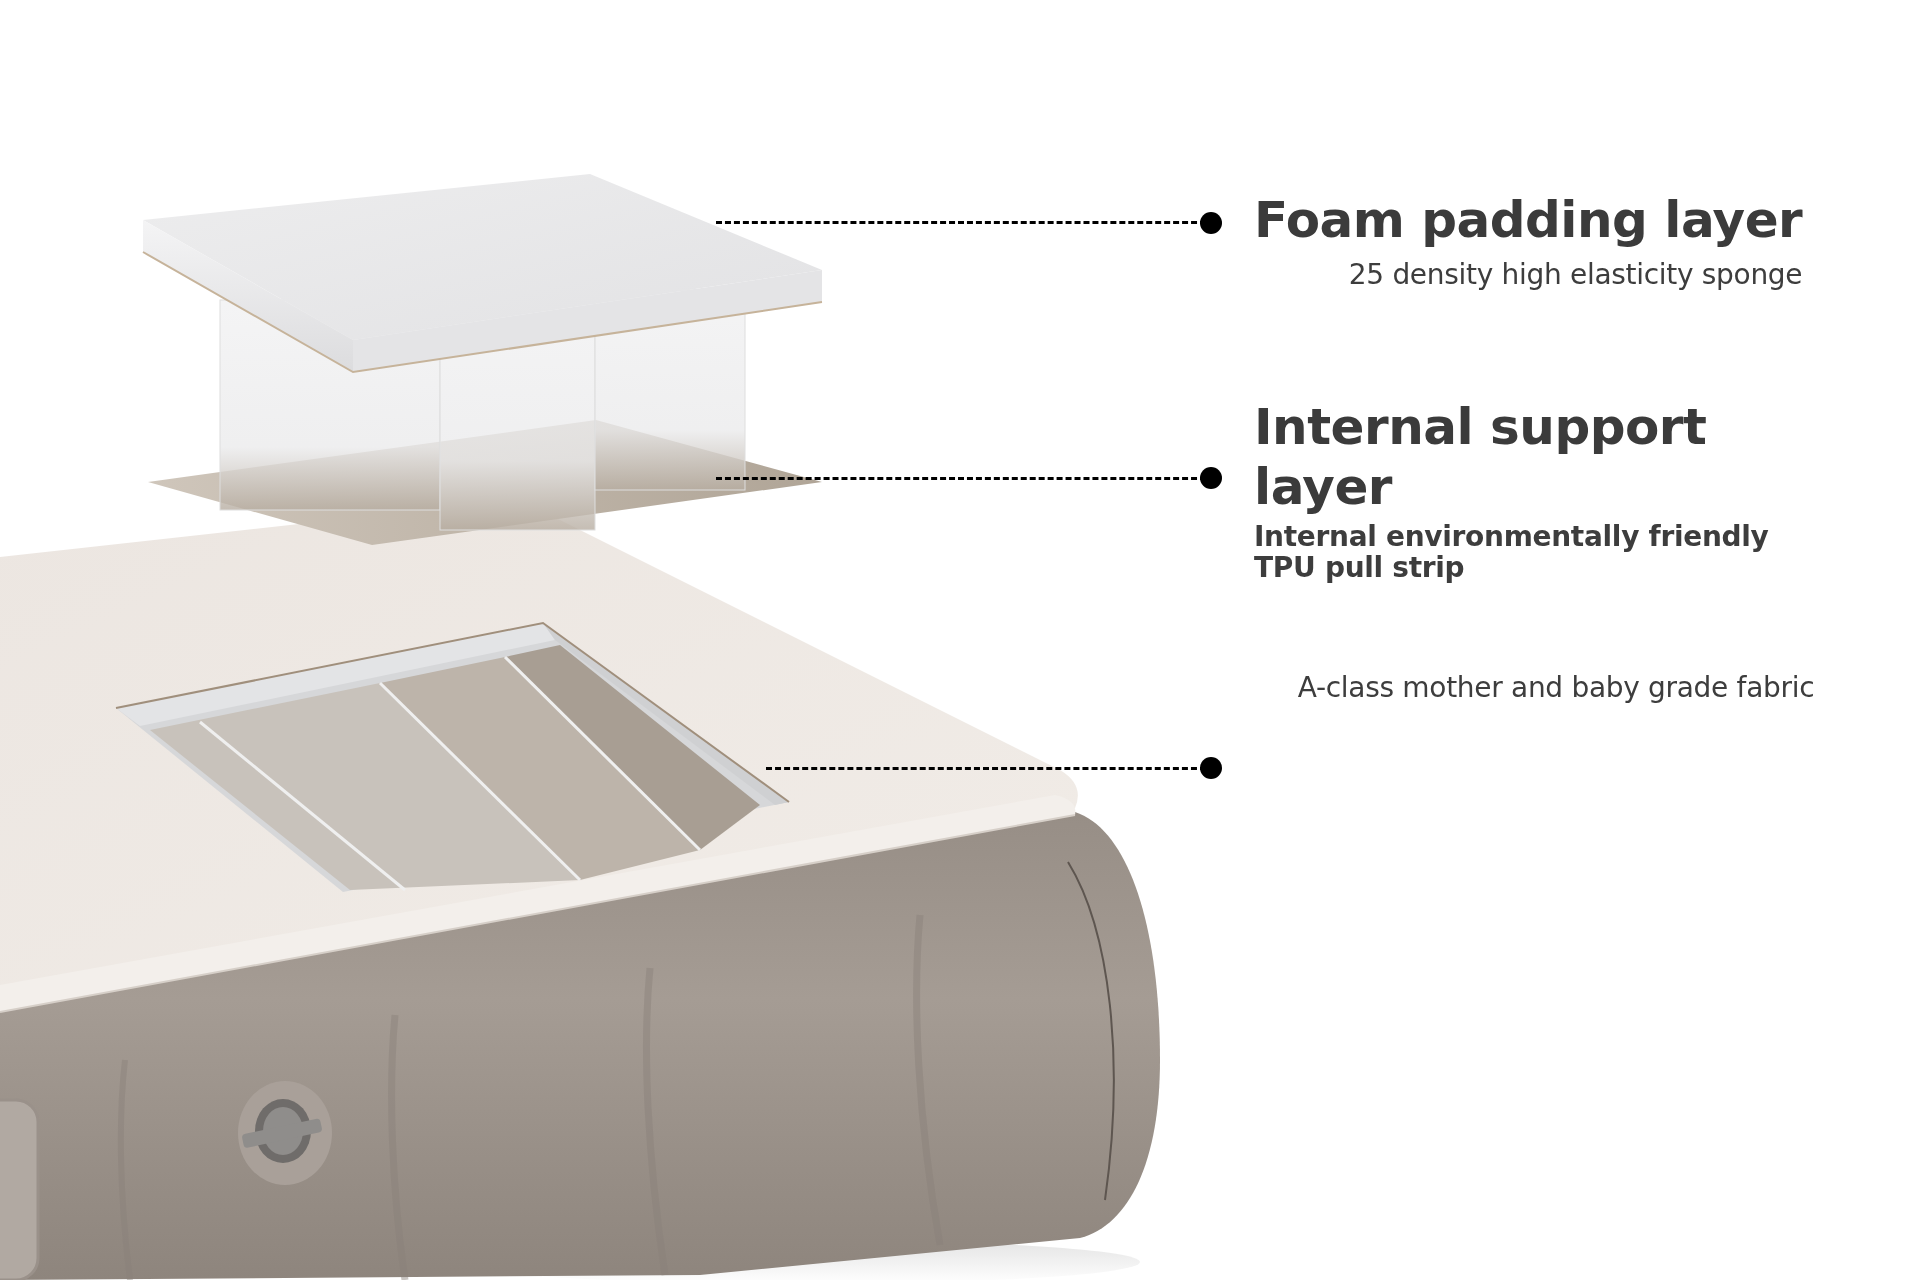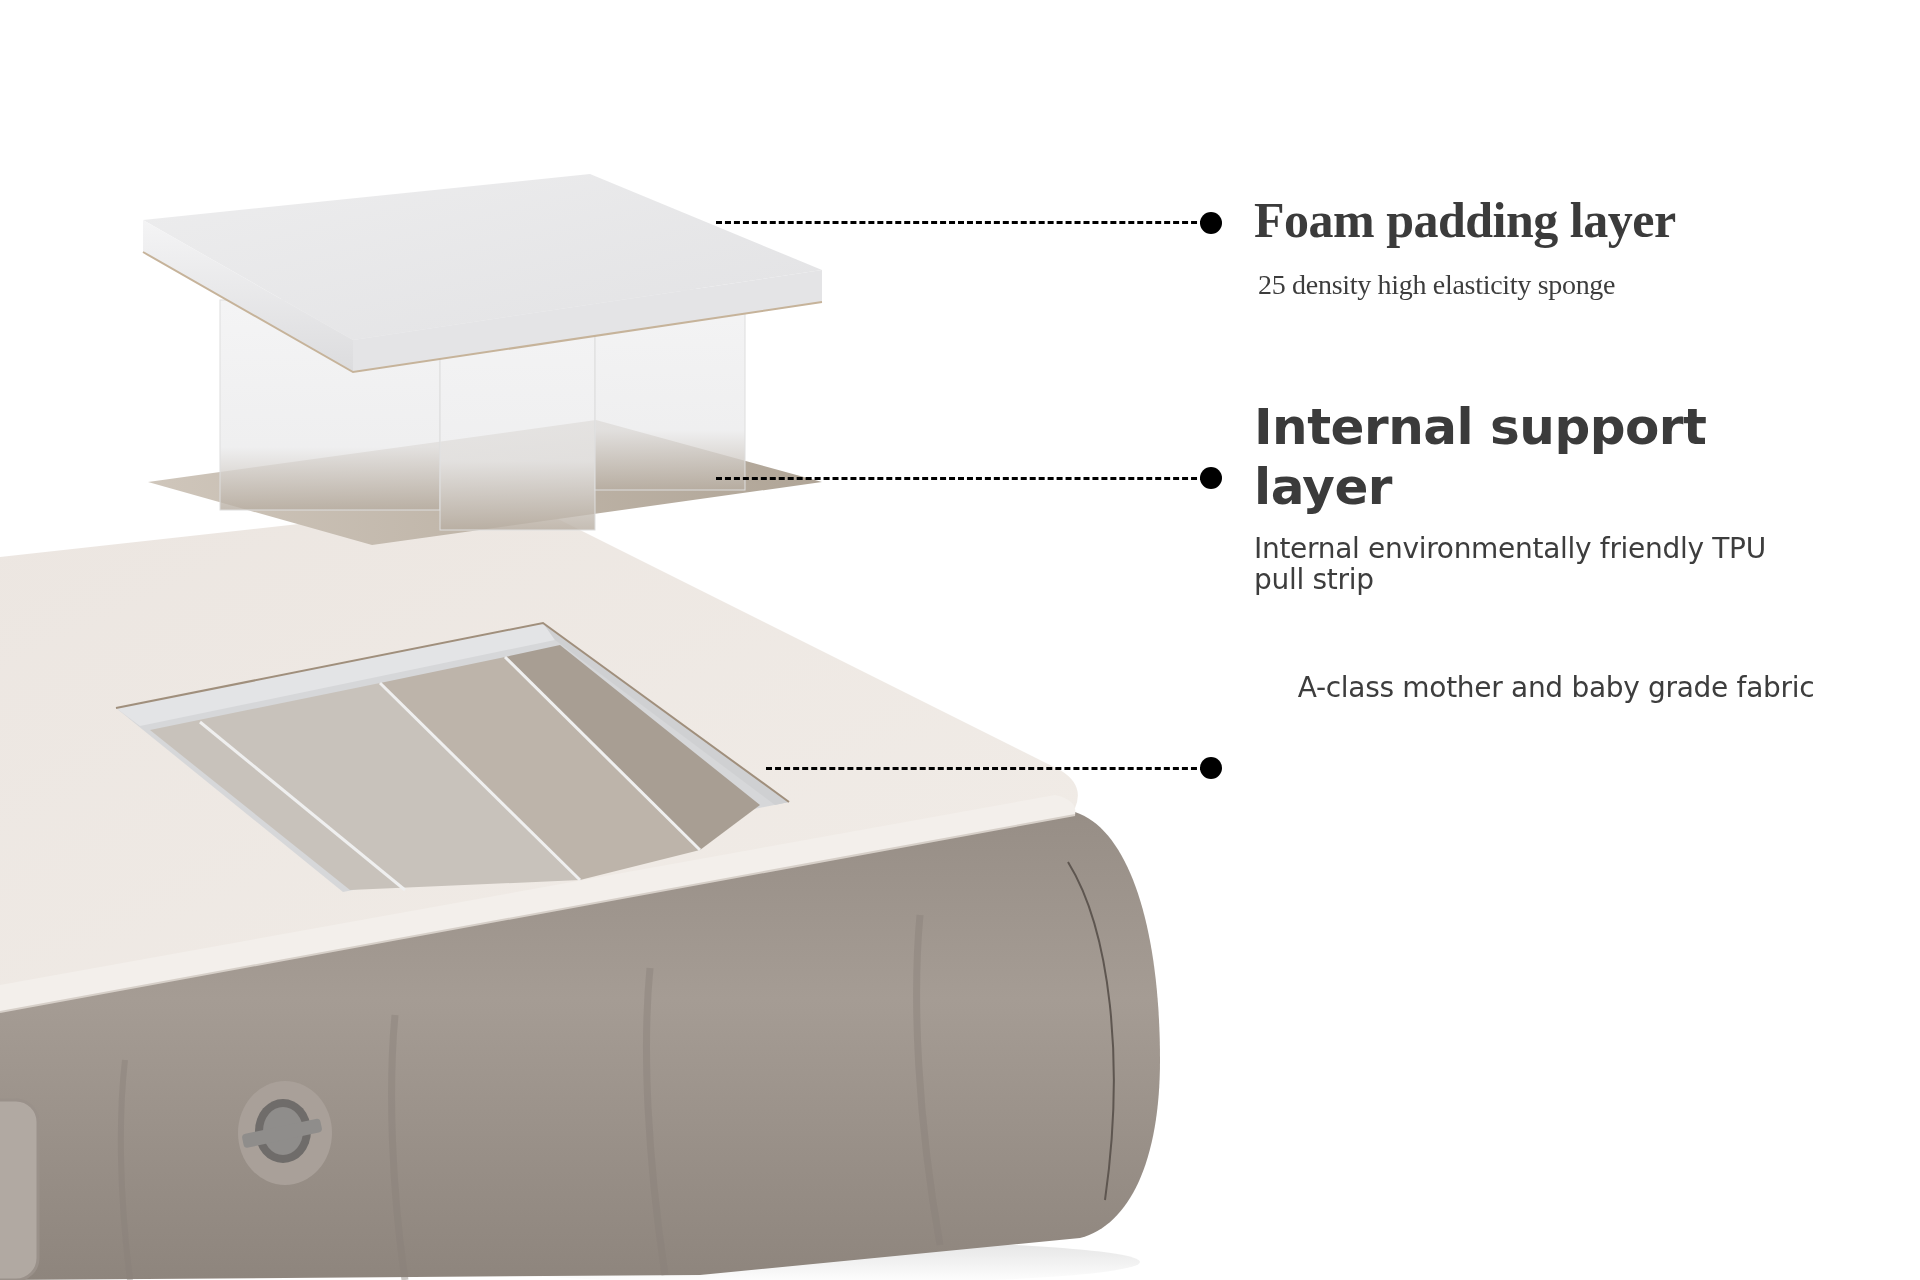--- a/index.html
+++ b/index.html
@@ -4,24 +4,24 @@
 <style>
   html, body { margin: 0; padding: 0; background: #ffffff; }
   body { width: 1920px; height: 1280px; position: relative; overflow: hidden;
          font-family: "DejaVu Sans", "Liberation Sans", sans-serif; color: #3a3a3a; }
   .illustration { position: absolute; left: 0; top: 0; width: 1920px; height: 1280px; }
   .callout { position: absolute; left: 1254px; }
   .callout-title { font-weight: bold; font-size: 50px; line-height: 60px; color: #3b3b3b;
                    letter-spacing: -0.5px; margin: 0; }
   .callout-desc { font-size: 28px; line-height: 31px; color: #3d3d3d; margin: 0;
                   letter-spacing: -0.3px; }
-  #callout-foam { top: 190px; font-family: Liberation Serif, serif; }
-  #callout-foam .callout-desc { margin-top: 19px; margin-left: 4px; }
+  #callout-foam { top: 190px; }
+  #callout-foam .callout-desc { margin-top: 9px; margin-left: 4px; text-align: right; }
   #callout-support { top: 397px; width: 560px; }
-  #callout-support .callout-desc { margin-top: 16px; }
+  #callout-support .callout-desc { margin-top: 4px; font-weight: bold; }
   #callout-surface { top: 656px; width: 600px; }
   #callout-surface .callout-title { line-height: 68px; }
   #callout-surface .callout-desc { margin-top: 16px; margin-left: 4px; text-align: center; }
   .leader-dot { position: absolute; width: 22px; height: 22px; border-radius: 50%; background: #000; }
   .leader-line { position: absolute; height: 0; border-top: 3px dashed #000; }
 </style>
 </head>
 <body>
 
 <svg class="illustration" viewBox="0 0 1920 1280" xmlns="http://www.w3.org/2000/svg">

